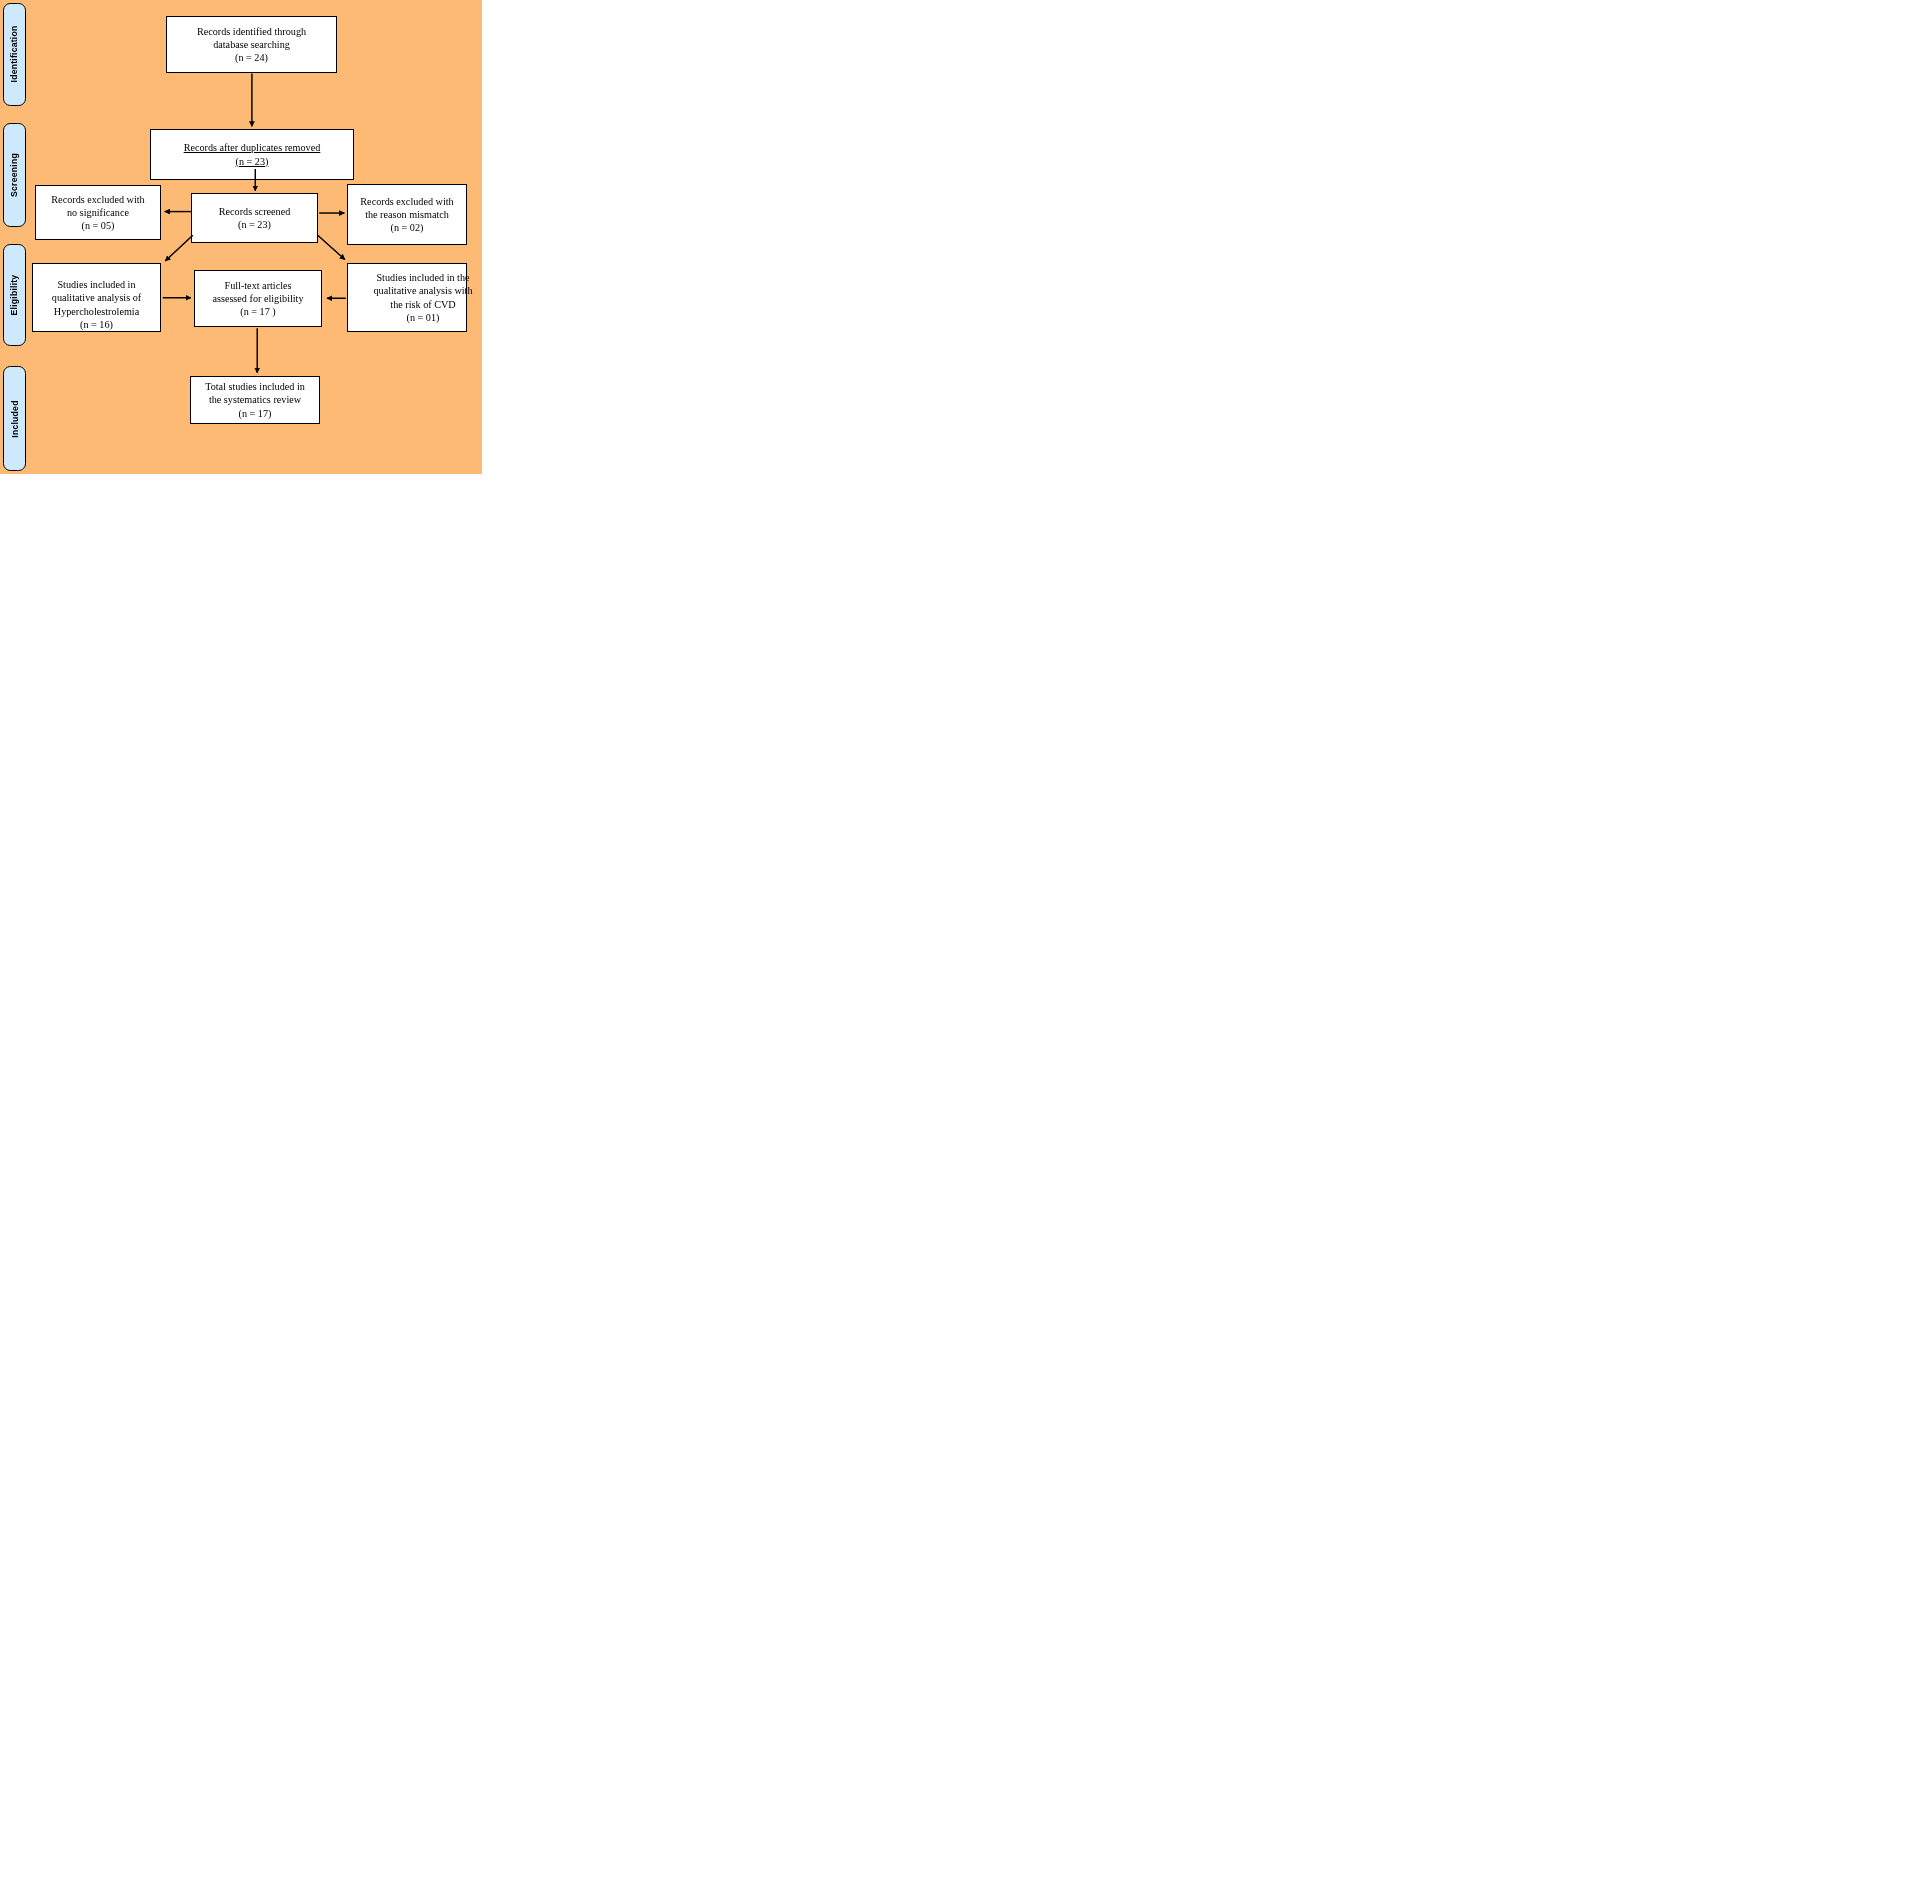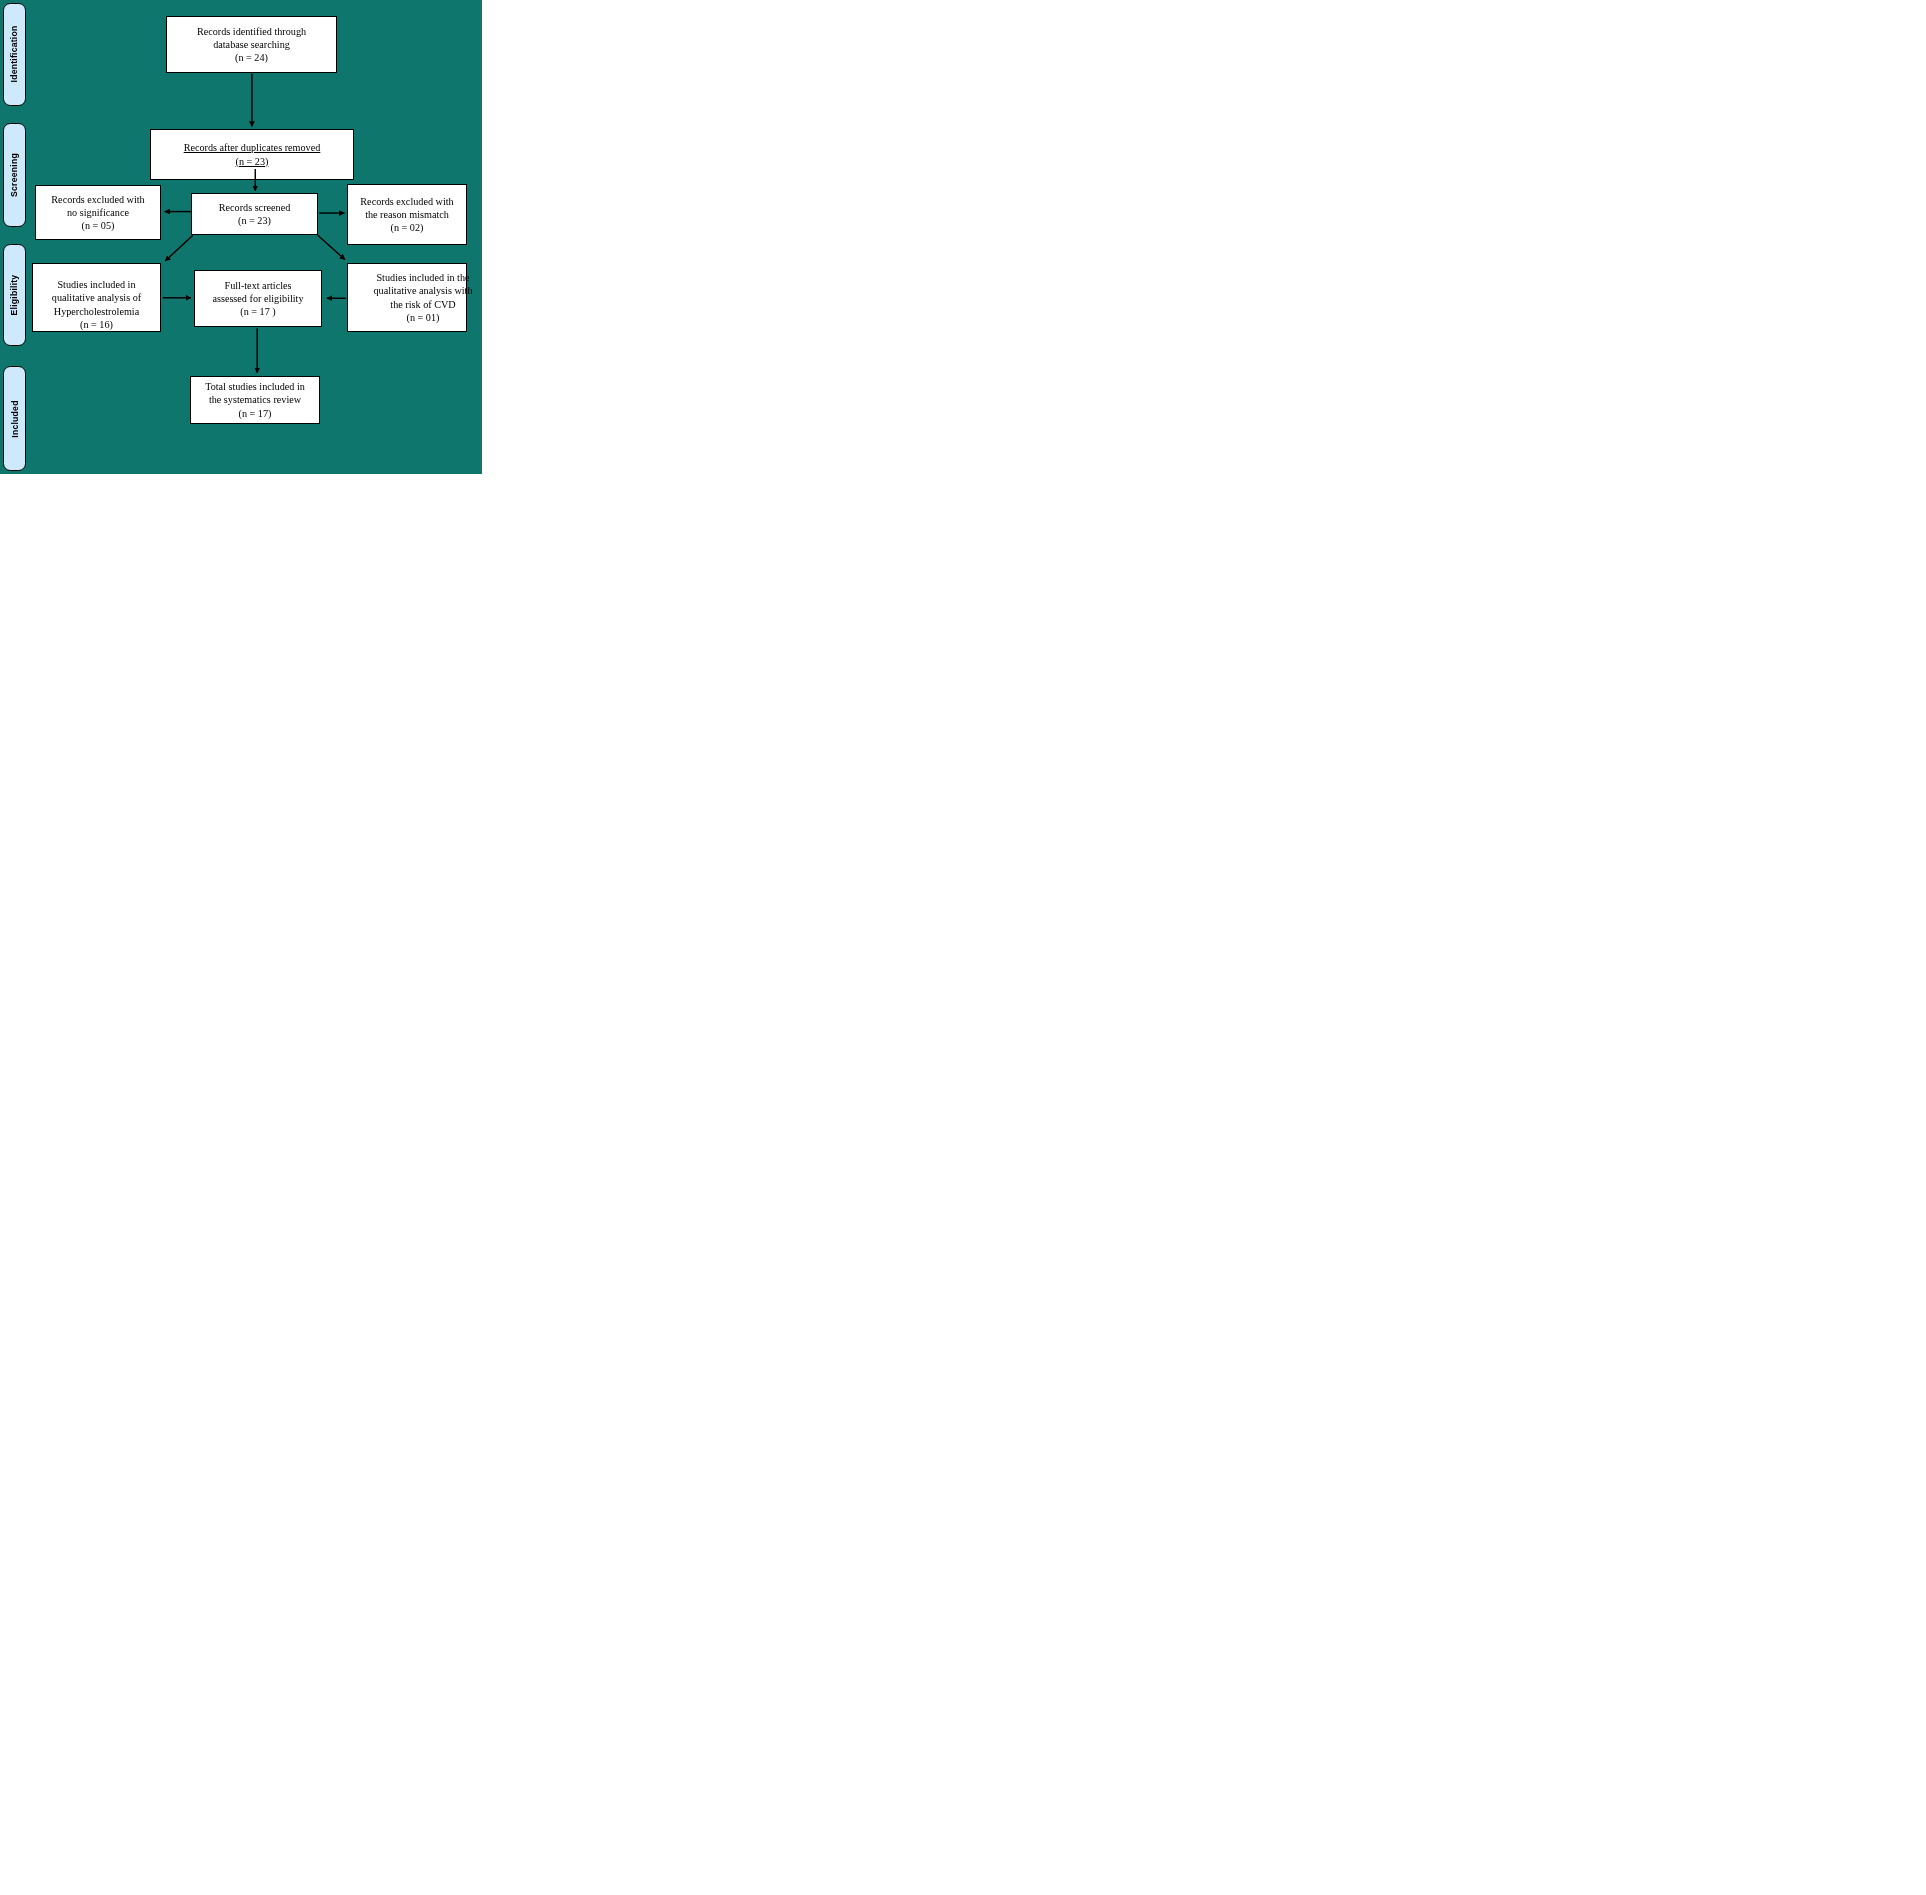--- a/index.html
+++ b/index.html
@@ -4,21 +4,21 @@
 <style>
   html, body {
     margin: 0;
     padding: 0;
     background: #ffffff;
   }
   .canvas {
     position: relative;
     width: 482px;
     height: 474px;
-    background: #0f766e;
+    background: #fdba74;
     font-family: "Liberation Serif", serif;
     color: #000000;
     overflow: hidden;
   }
   
   .stage {
     position: absolute;
     left: 2.9px;
     width: 23px;
     background: #cfe9fc;
@@ -87,21 +87,21 @@
     <div class="line">Records identified through</div>
     <div class="line">database searching</div>
     <div class="line">(n = 24)</div>
   </div>
 
   <div class="fbox" style="left:150px;top:129px;width:204px;height:51px;text-decoration:underline;">
     <div class="line">Records after duplicates removed</div>
     <div class="line">(n = 23)</div>
   </div>
 
-  <div class="fbox" style="left:191px;top:193px;width:127px;height:42px;">
+  <div class="fbox" style="left:191px;top:193px;width:127px;height:50px;">
     <div class="line">Records screened</div>
     <div class="line">(n = 23)</div>
   </div>
 
   <div class="fbox" style="left:35px;top:185px;width:126px;height:55px;">
     <div class="line">Records excluded with</div>
     <div class="line">no significance</div>
     <div class="line">(n = 05)</div>
   </div>
 

